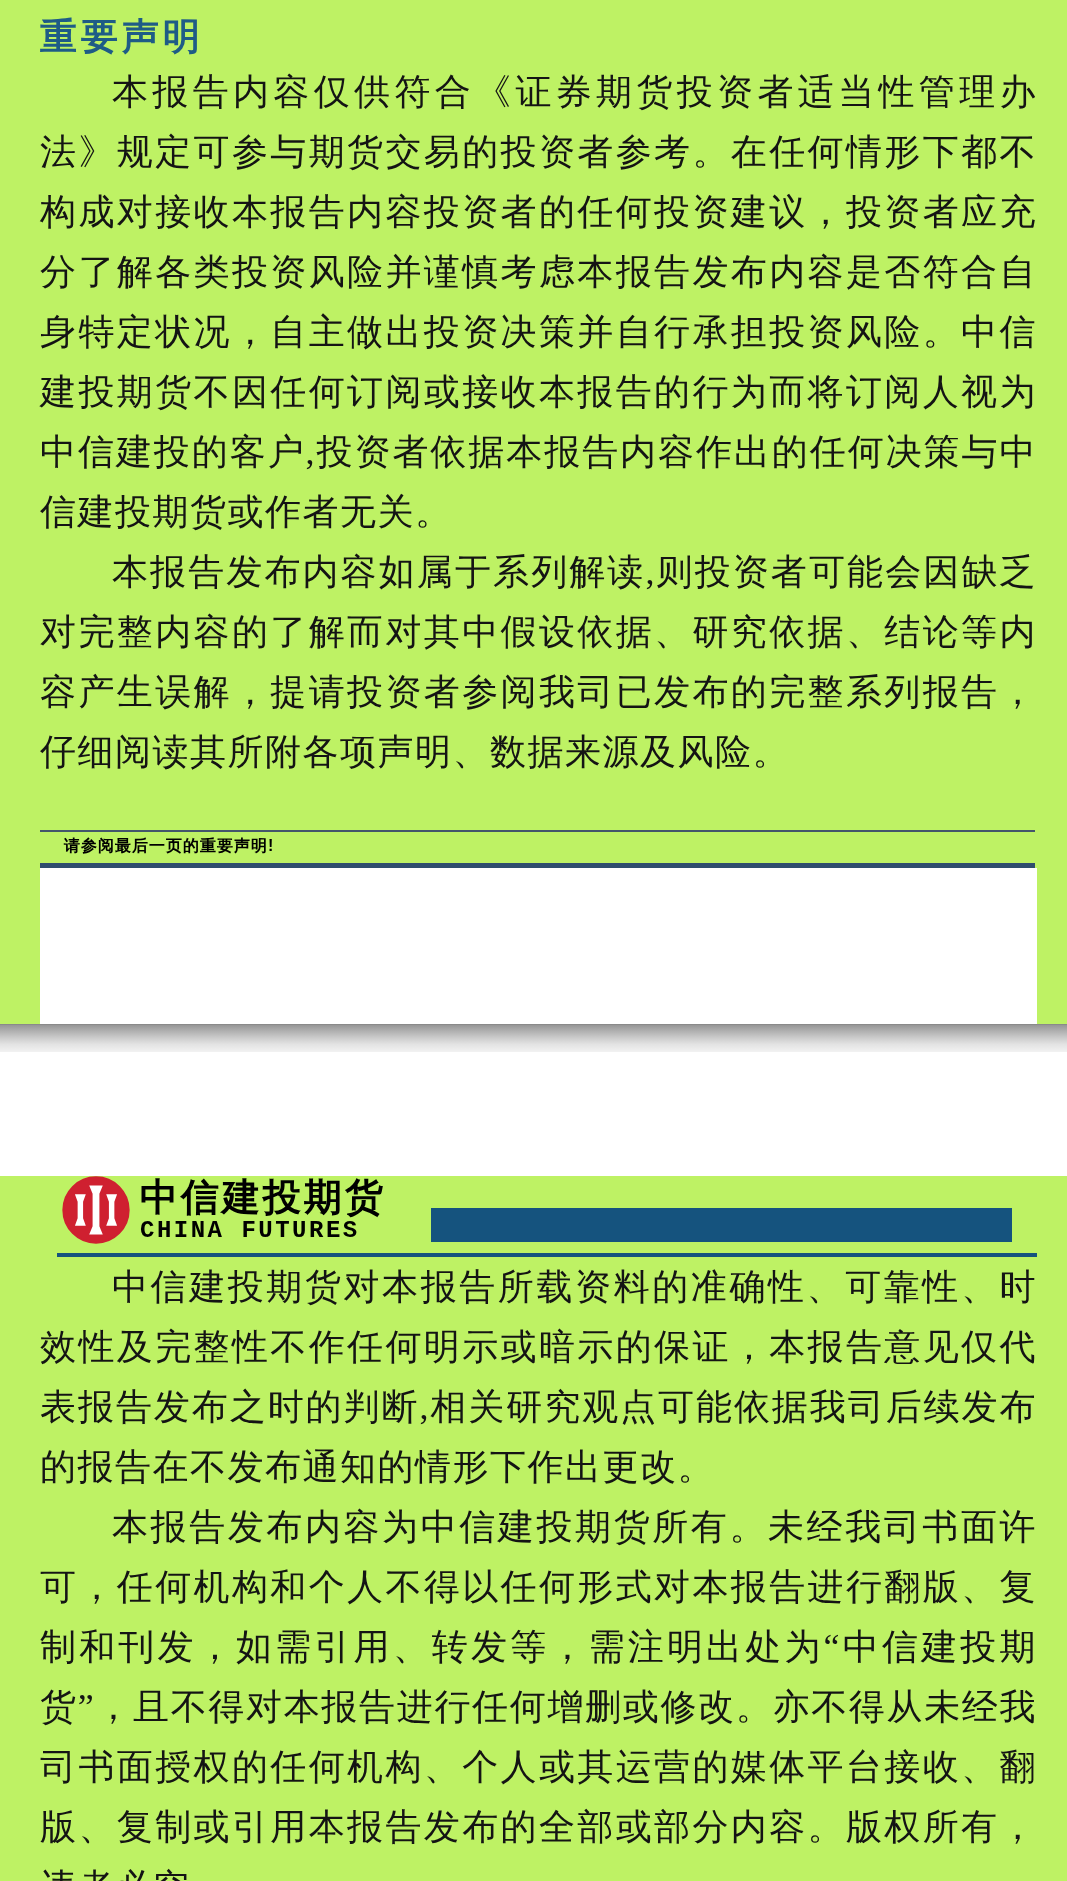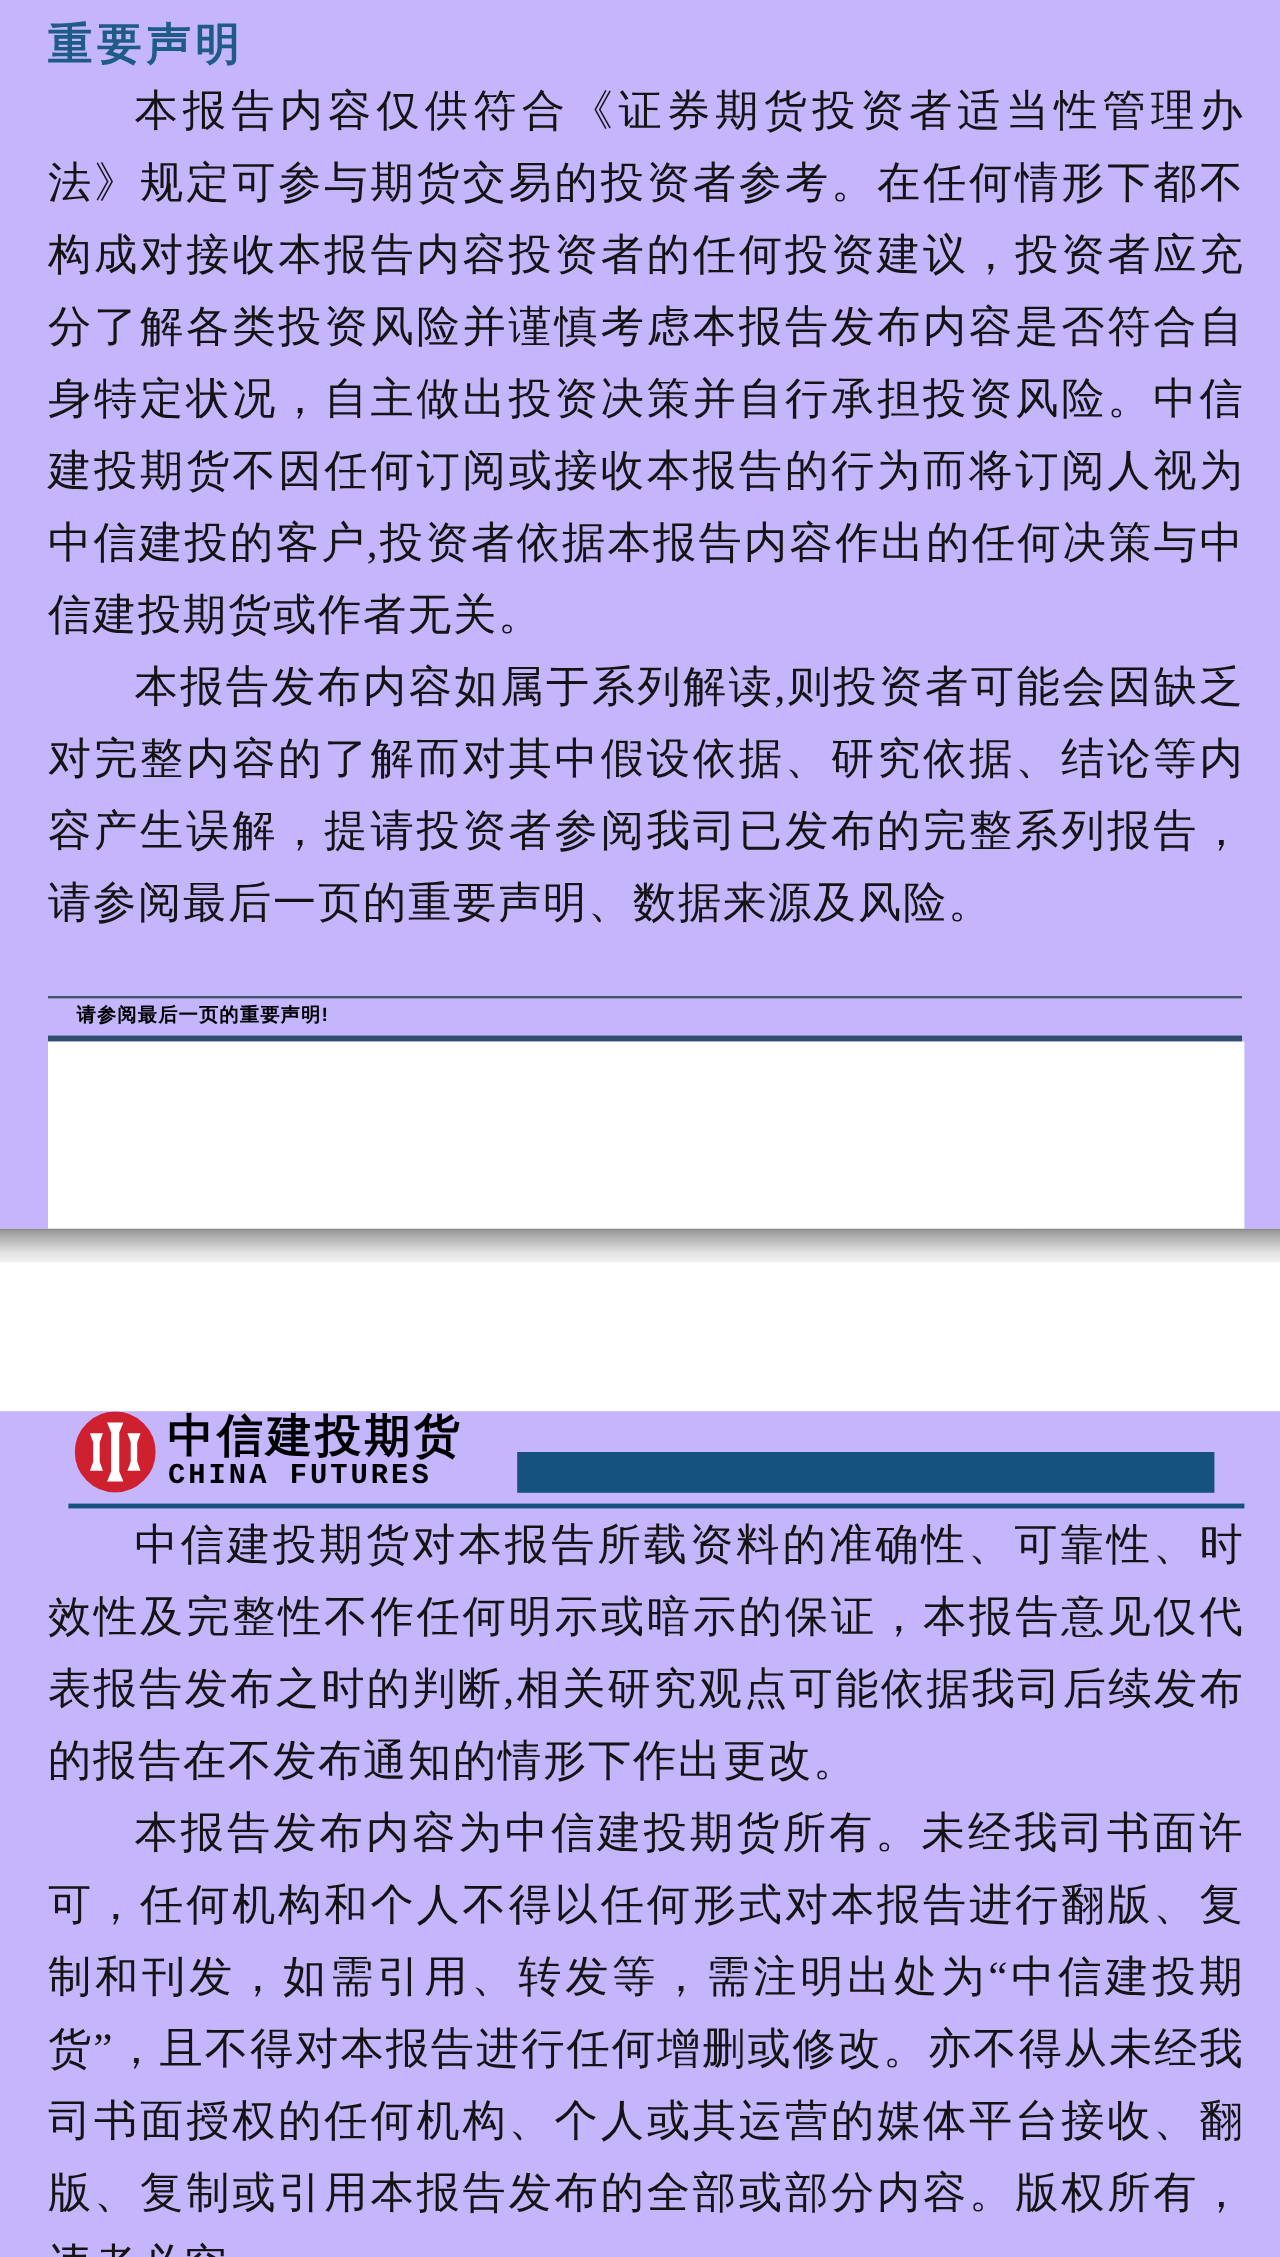--- a/index.html
+++ b/index.html
@@ -6,21 +6,21 @@
     margin: 0;
     padding: 0;
     background: #ffffff;
   }
   body {
     width: 1067px;
     font-family: "Liberation Serif", "DejaVu Serif", serif;
     color: #141414;
   }
   .page {
-    background: #c4b5fd;
+    background: #bef264;
     padding: 0 30px 0 40px;
     box-sizing: border-box;
     width: 1067px;
   }
   
   .heading {
     margin: 0;
     padding-top: 12px;
     font-size: 37px;
     font-weight: bold;
@@ -60,21 +60,21 @@
   .page-separator {
     height: 27px;
     width: 1067px;
     background: linear-gradient(180deg, #969696 0%, #ababab 18%, #cccccc 48%, #e3e3e3 72%, #f2f2f2 100%);
     border-top: 1px solid #8a8a8a;
   }
   
   .brand-row {
     margin-top: 124px;
     display: flex;
-    align-items: flex-end;
+    align-items: center;
   }
   .brand-logo {
     width: 68px;
     height: 68px;
     flex: 0 0 68px;
     margin-left: 22px;
   }
   .brand-text {
     margin-left: 10px;
     display: flex;
@@ -119,21 +119,21 @@
 </style>
 </head>
 <body>
 
 <div class="page">
 
   <h1 class="heading">重要声明</h1>
 
   <p class="para para-1 doc-text">本报告内容仅供符合《证券期货投资者适当性管理办法》规定可参与期货交易的投资者参考。在任何情形下都不构成对接收本报告内容投资者的任何投资建议，投资者应充分了解各类投资风险并谨慎考虑本报告发布内容是否符合自身特定状况，自主做出投资决策并自行承担投资风险。中信建投期货不因任何订阅或接收本报告的行为而将订阅人视为中信建投的客户,投资者依据本报告内容作出的任何决策与中信建投期货或作者无关。</p>
 
-  <p class="para para-2 doc-text">本报告发布内容如属于系列解读,则投资者可能会因缺乏对完整内容的了解而对其中假设依据、研究依据、结论等内容产生误解，提请投资者参阅我司已发布的完整系列报告，请参阅最后一页的重要声明、数据来源及风险。</p>
+  <p class="para para-2 doc-text">本报告发布内容如属于系列解读,则投资者可能会因缺乏对完整内容的了解而对其中假设依据、研究依据、结论等内容产生误解，提请投资者参阅我司已发布的完整系列报告，仔细阅读其所附各项声明、数据来源及风险。</p>
 
   <div class="footer-note">
     <span class="footer-note-text">请参阅最后一页的重要声明!</span>
   </div>
 
   <div class="page1-bottom-space"></div>
 </div>
 
 <div class="page-separator"></div>
 

